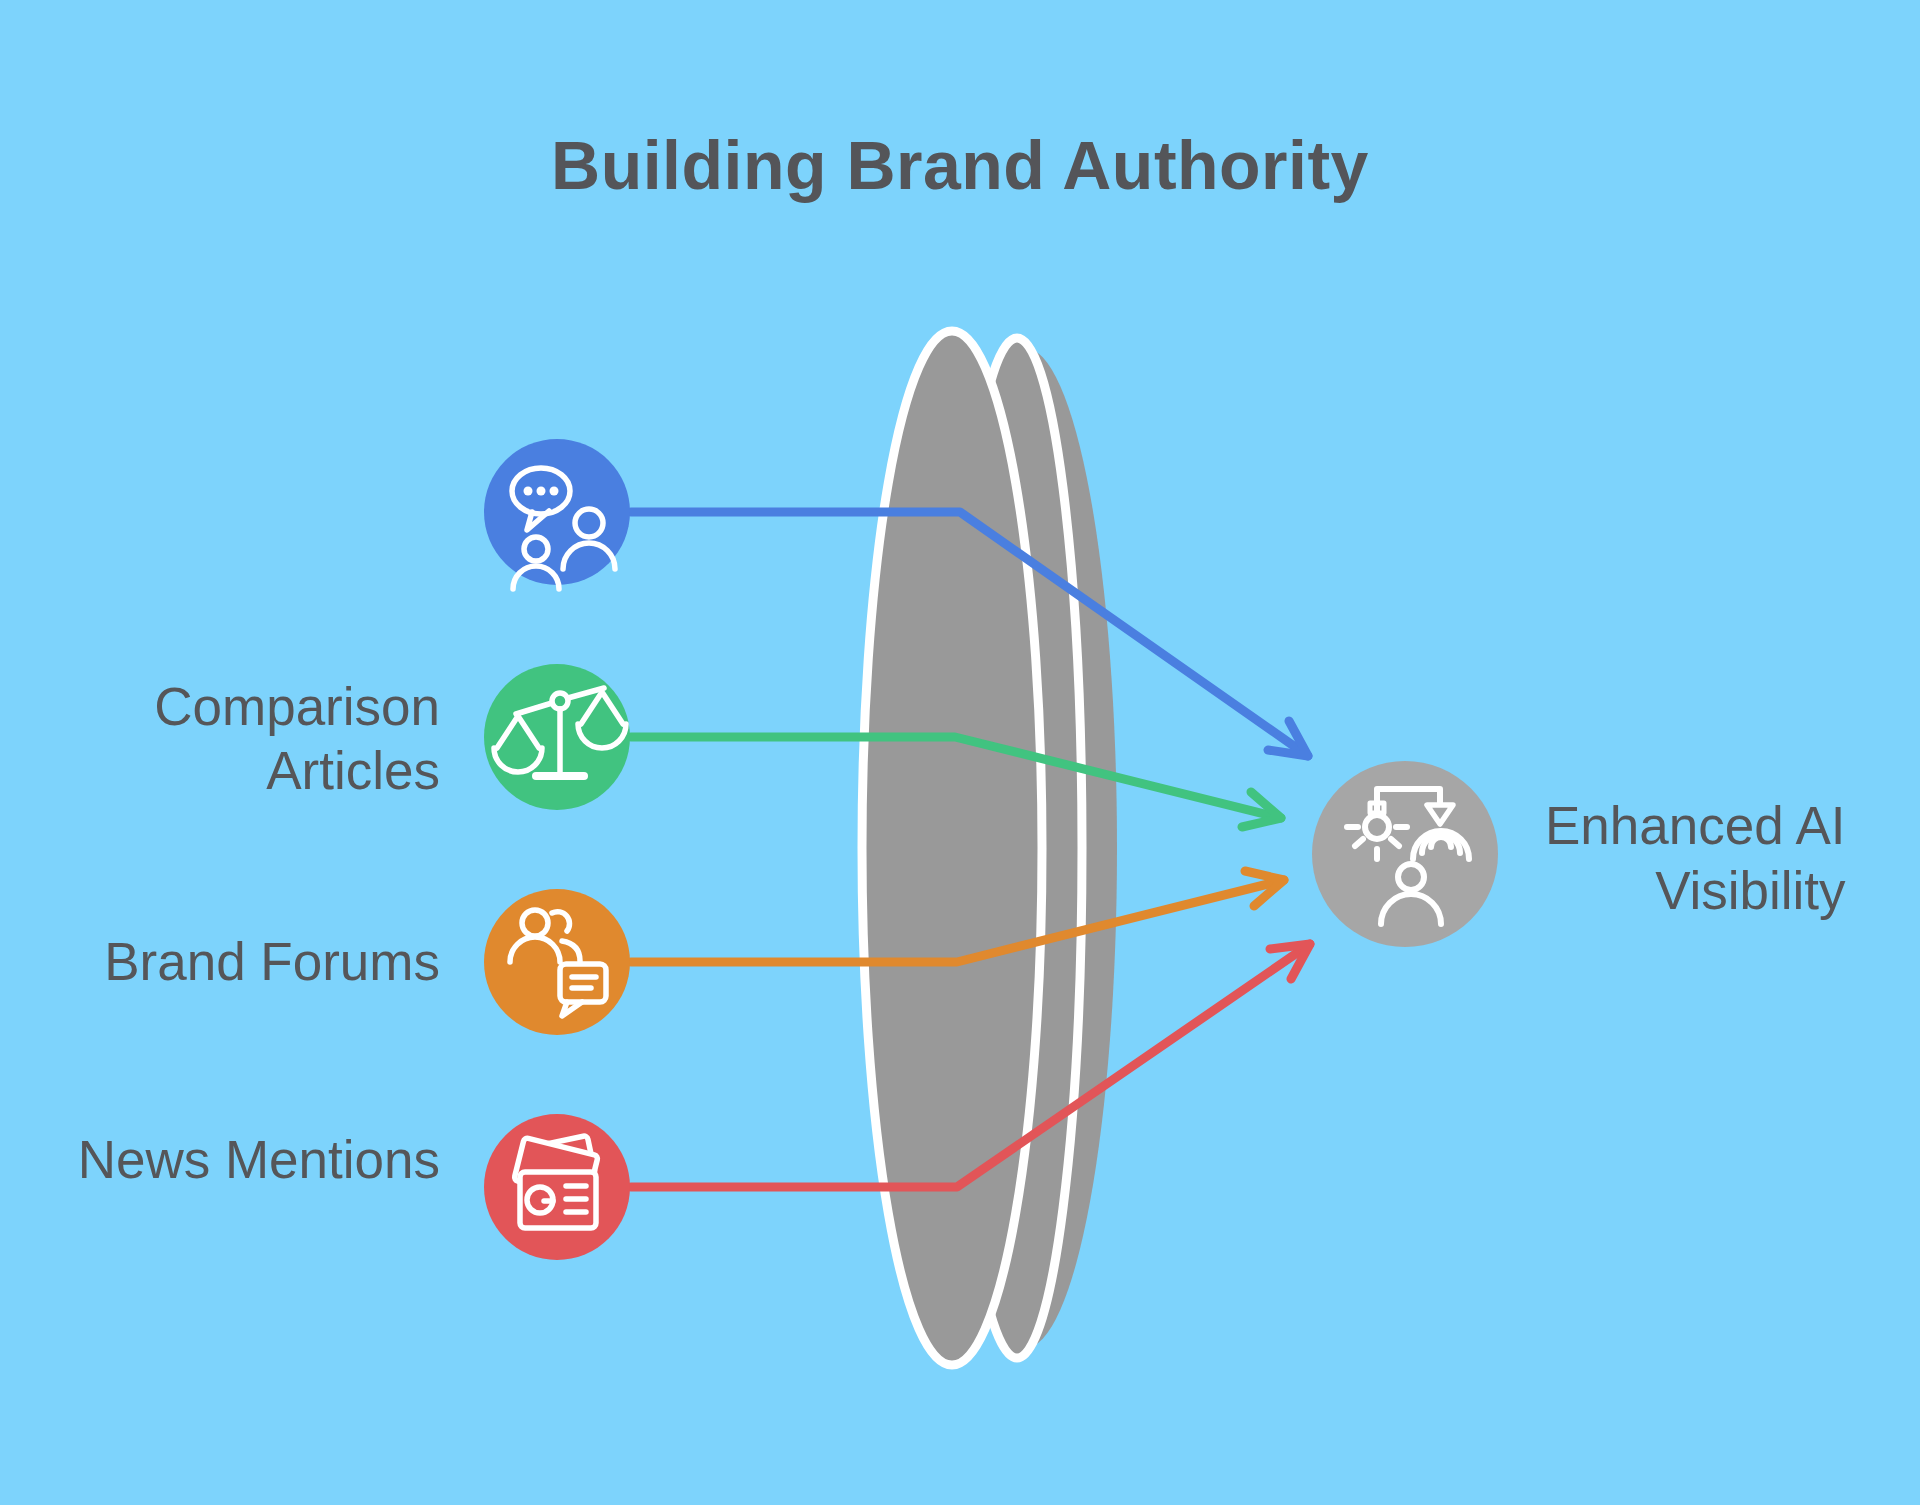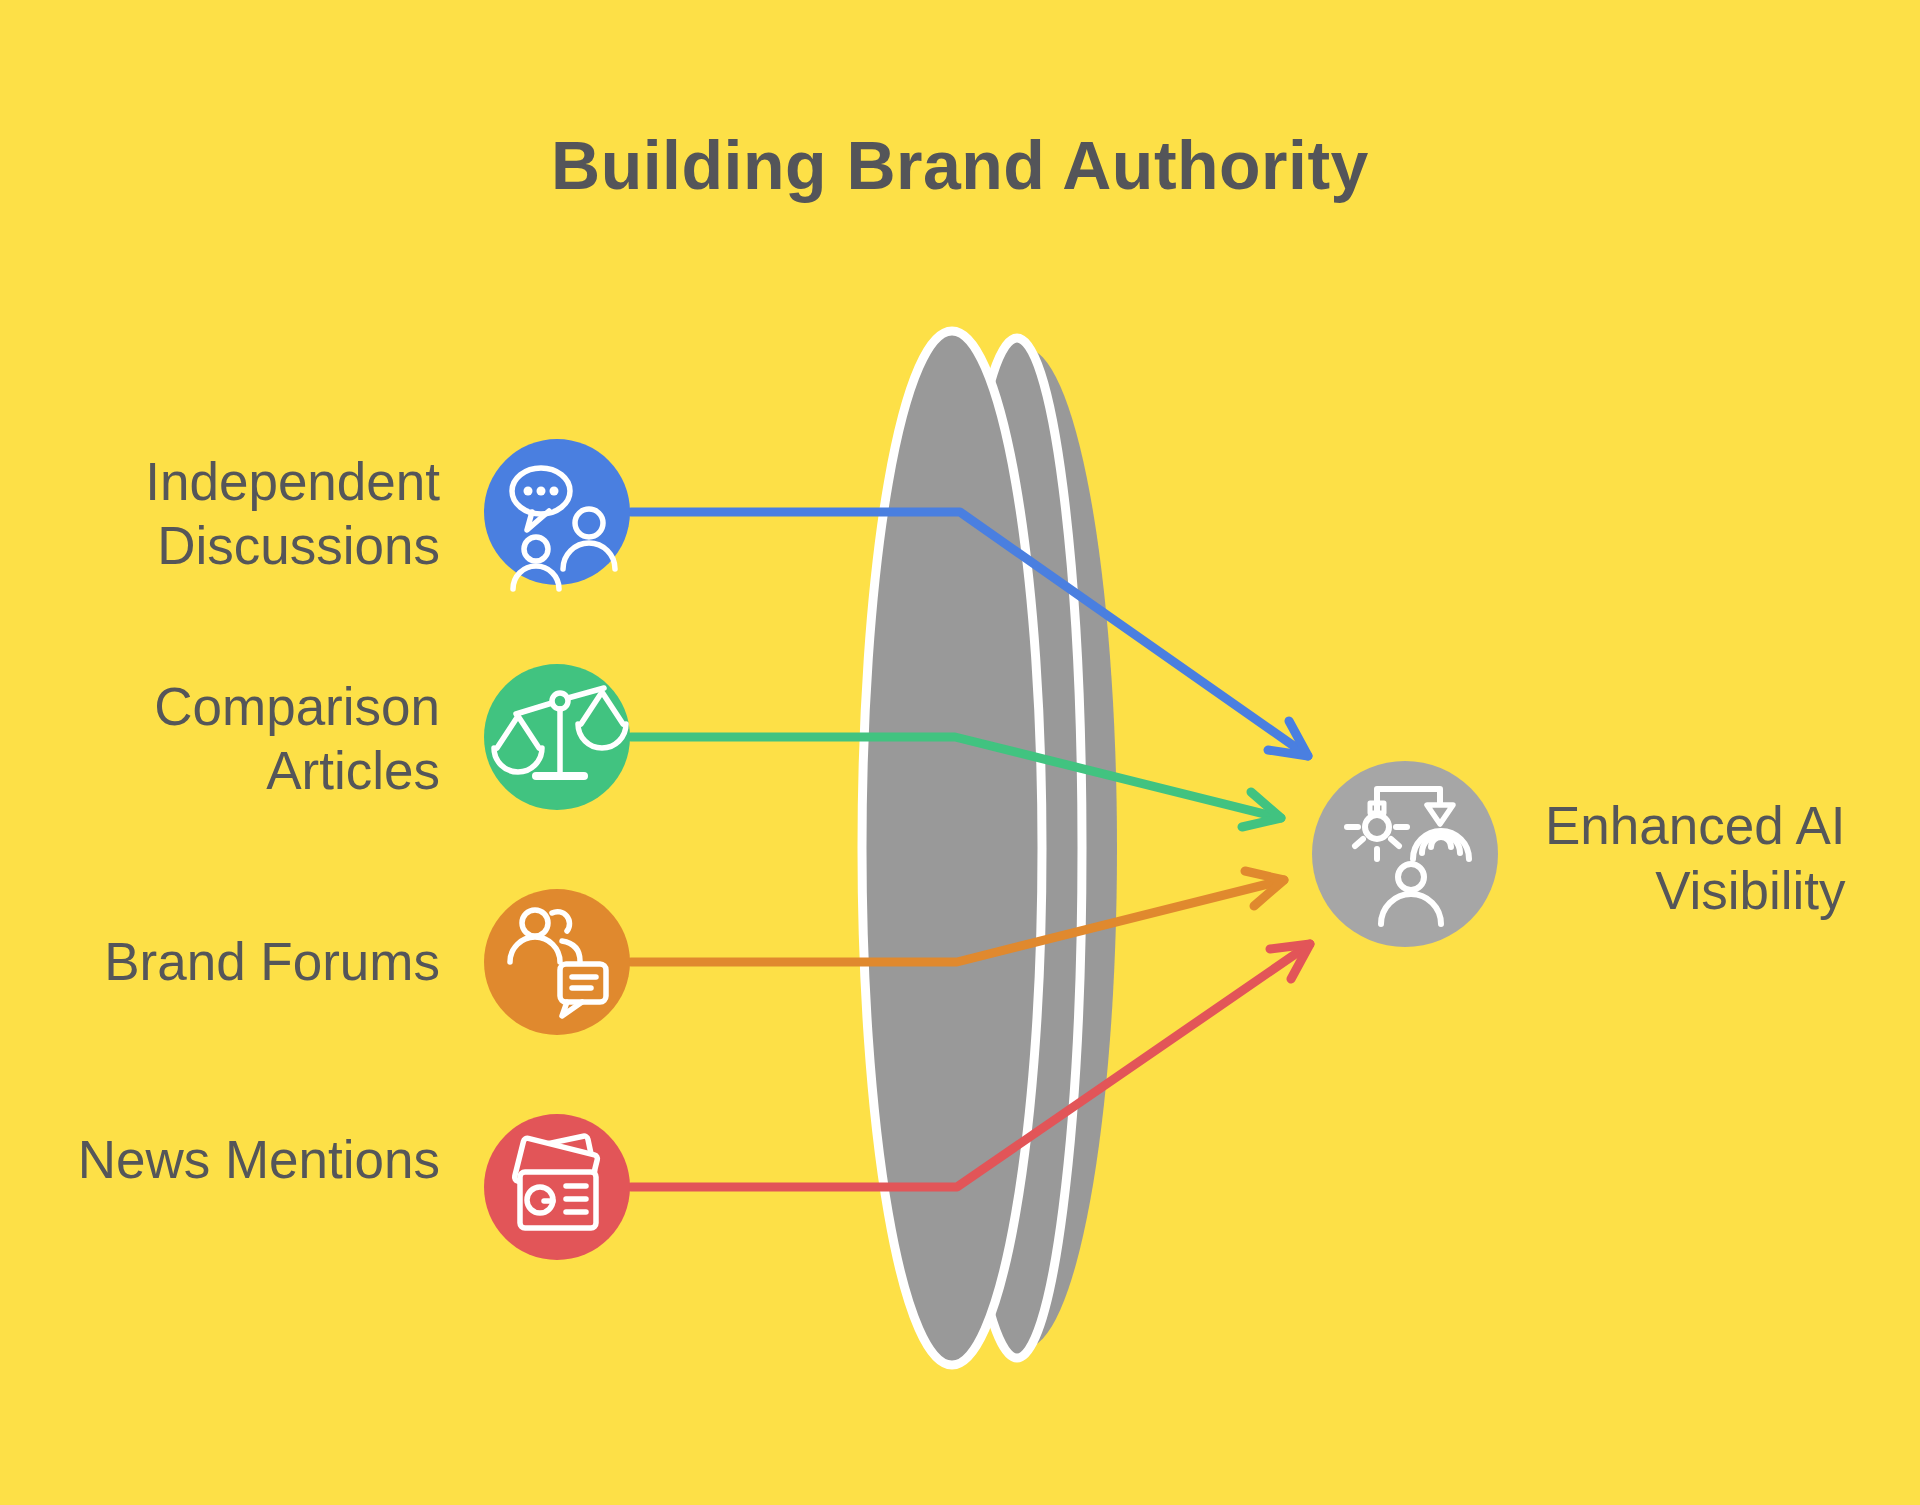--- a/index.html
+++ b/index.html
@@ -1,17 +1,17 @@
 <!DOCTYPE html>
 <html><head>
 <meta charset="utf-8">
 <style>
   html,body{margin:0;padding:0;background:#ffffff;}
   .canvas{
-    position:relative;width:1920px;height:1505px;background:#fde047;
+    position:relative;width:1920px;height:1505px;background:#7dd3fc;
     font-family:"Liberation Sans",sans-serif;overflow:hidden;
   }
   .diagram-svg{position:absolute;left:0;top:0;}
   .title{
     position:absolute;left:0;top:126px;width:1920px;text-align:center;
     font-size:68px;font-weight:700;color:#545559;letter-spacing:0.5px;
   }
   .src-label{
     position:absolute;right:1480px;transform:translateY(-50%);
     text-align:right;font-size:53px;line-height:64px;color:#555659;
@@ -127,22 +127,20 @@
         <path d="M1422 853 A19 19 0 0 1 1460 853"></path>
         <path d="M1413 859 A28 28 0 0 1 1469 859"></path>
         <circle cx="1411" cy="877" r="13"></circle>
         <path d="M1381 924 A30 30 0 0 1 1441 924"></path>
       </g>
     </g>
   </svg>
 
   <div class="title">Building Brand Authority</div>
 
-  <div class="src-label lbl-0">Independent
-Discussions</div>
   <div class="src-label lbl-1">Comparison
 Articles</div>
   <div class="src-label lbl-2">Brand Forums</div>
   <div class="src-label lbl-3">News Mentions</div>
 
   <div class="out-label">Enhanced AI
 Visibility</div>
 </div>
 
 </body></html>

